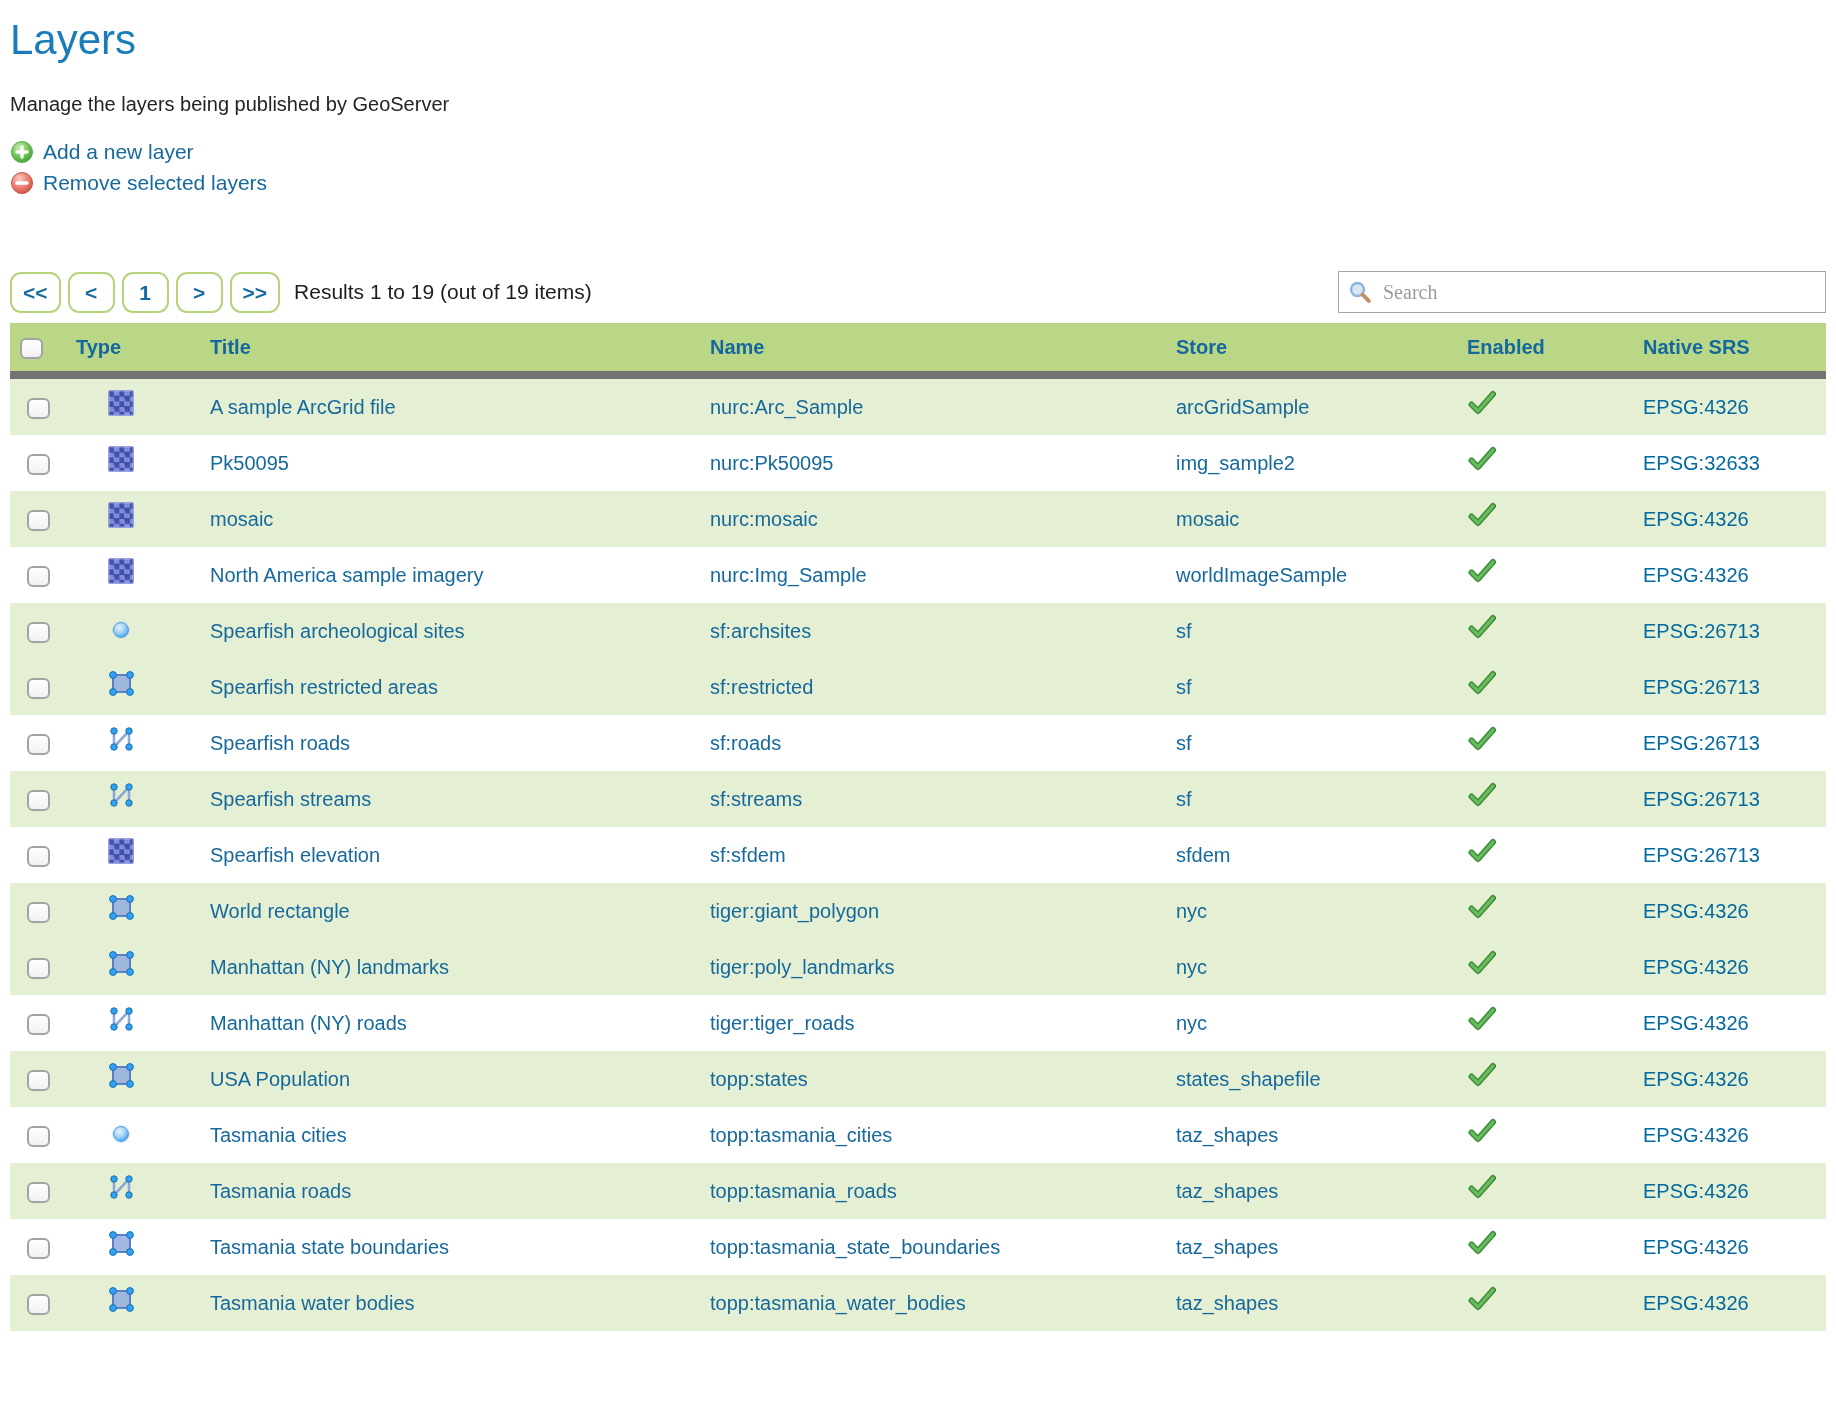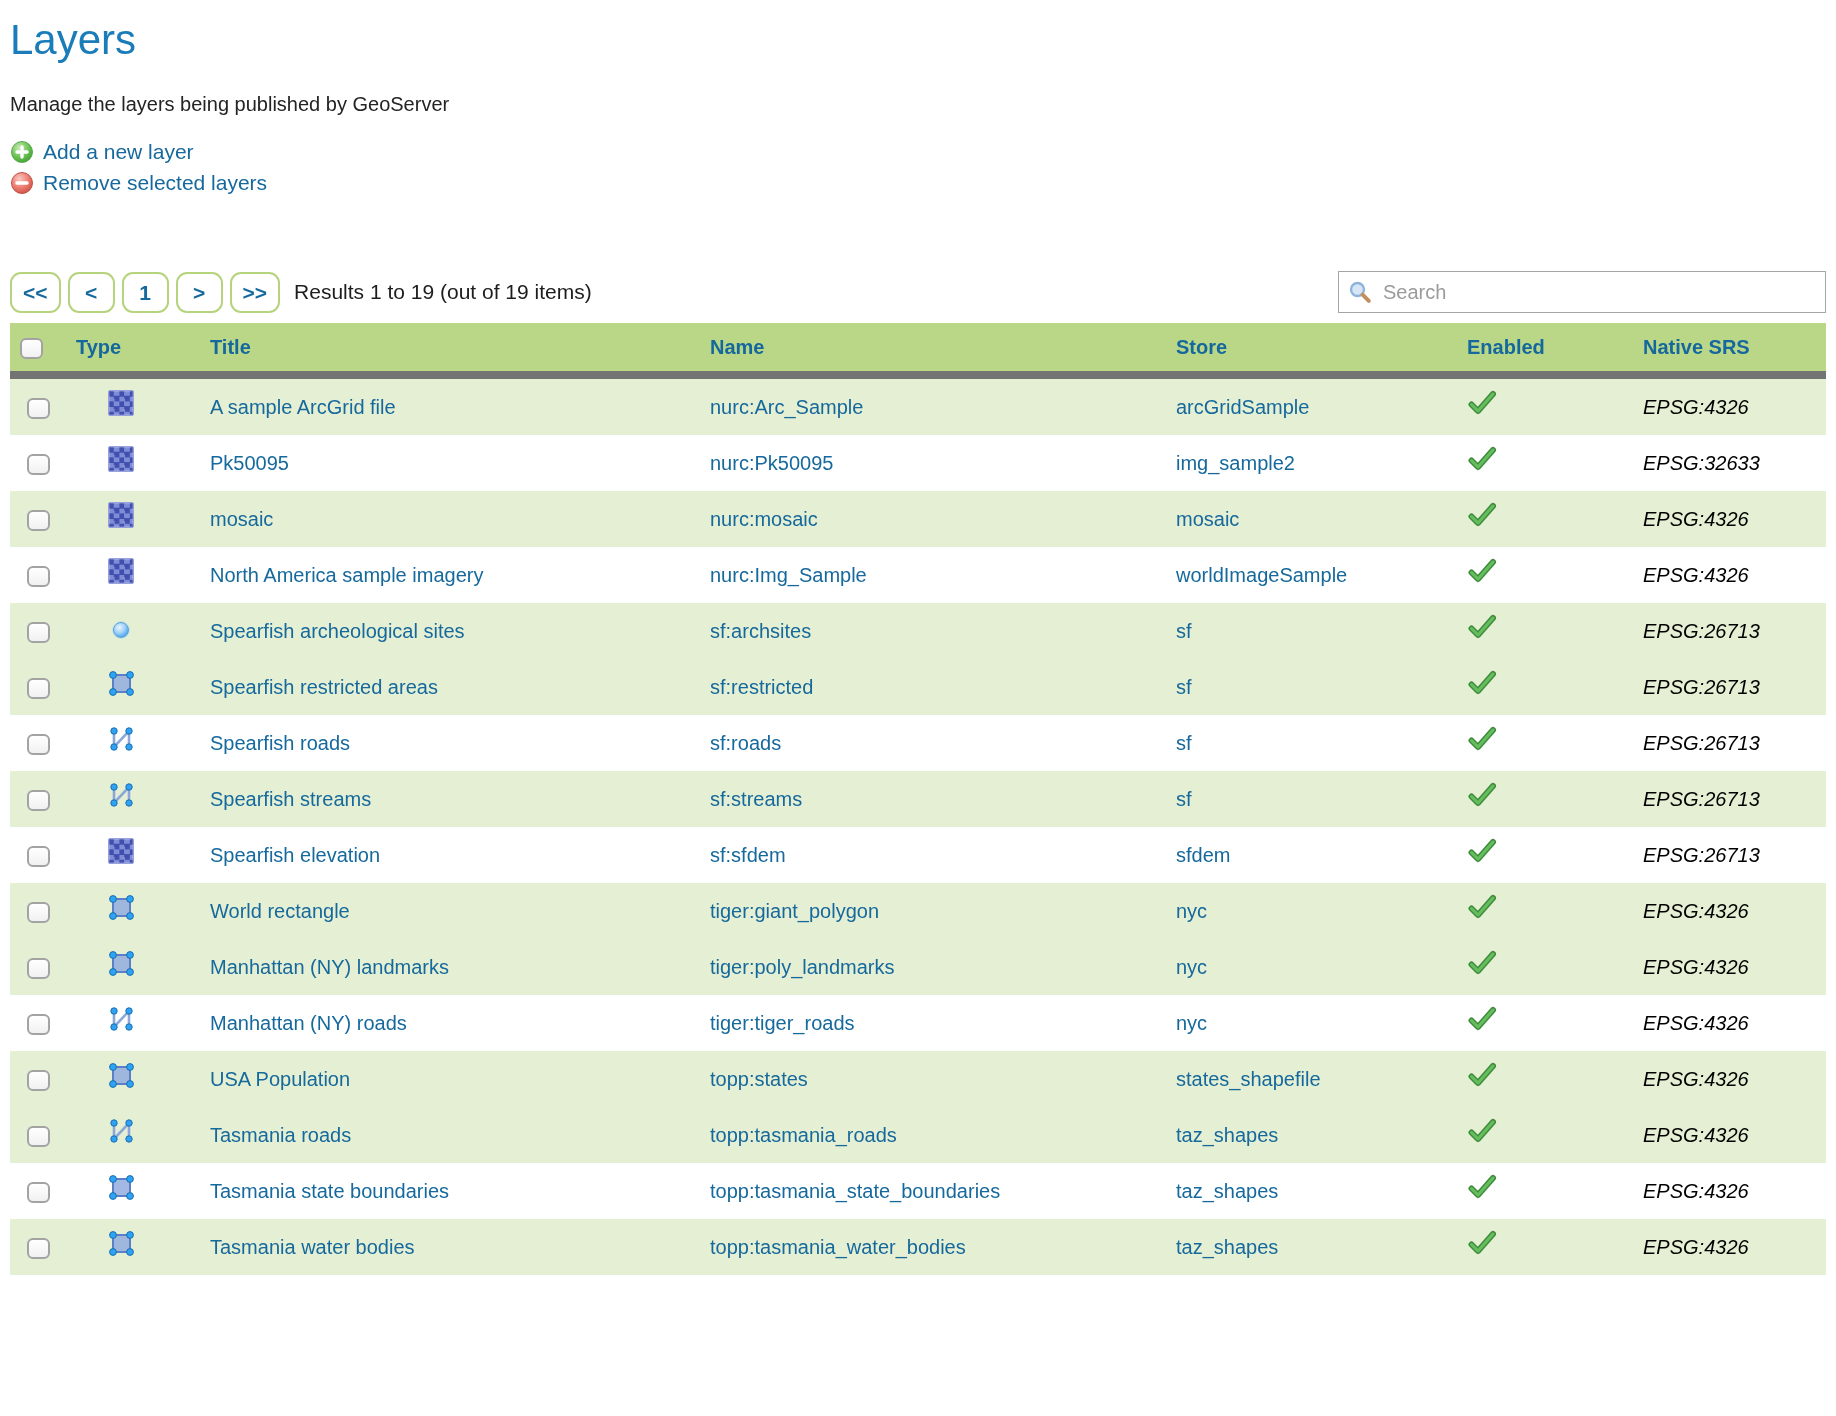--- a/index.html
+++ b/index.html
@@ -74,21 +74,21 @@
     background: #fff;
     display: flex;
     align-items: center;
     gap: 8px;
     padding: 0 8px;
   }
   .search-box input {
     border: none;
     outline: none;
     flex: 1;
-    font-family: Liberation Sans, sans-serif;
+    font-family: Liberation Serif, serif;
     font-size: 20px;
     color: #333;
     background: transparent;
   }
   .search-box input::placeholder { color: #9b9b9b; }
 
   
   table.layers {
     border-collapse: collapse;
     table-layout: fixed;
@@ -117,21 +117,21 @@
   .c-check { text-align: center; }
   th.c-type { text-align: center; }
   td.c-type { text-align: center; }
   .c-title { padding-left: 34px !important; }
   .c-enabled { padding-left: 12px !important; }
 
   table.layers a.cell-link {
     color: #16699c;
     text-decoration: none;
   }
-  td.c-srs { color: #000000; font-style: italic; }
+  td.c-srs { color: #0369a1; }
 
   
   input[type="checkbox"] {
     appearance: none;
     -webkit-appearance: none;
     width: 23px; height: 21px;
     border: 2px solid #a3a3a3;
     border-radius: 6px;
     background: linear-gradient(#ffffff, #f1f1f1);
     margin: 0;
@@ -485,20 +485,36 @@
     <td class="c-name"><a href="#" class="cell-link">topp:states</a></td>
     <td class="c-store"><a href="#" class="cell-link">states_shapefile</a></td>
     <td class="c-enabled"><span class="enabled-wrap">
               <svg width="30" height="27" viewBox="0 0 30 27">
                 <path d="M4.5 14.5 L11 21 L26 4" fill="none" stroke="#3e8e3c" stroke-width="6" stroke-linecap="round" stroke-linejoin="round"></path>
                 <path d="M4.5 14.5 L11 21 L26 4" fill="none" stroke="#67bd5d" stroke-width="3" stroke-linecap="round" stroke-linejoin="round"></path>
               </svg>
             </span></td>
     <td class="c-srs"><span>EPSG:4326</span></td>
   </tr>
+        <tr class="even">
+    <td class="c-check"><input type="checkbox" style=""></td>
+    <td class="c-type"><span class="type-icon">
+              <span class="point-dot"></span>
+            </span></td>
+    <td class="c-title"><a href="#" class="cell-link">Tasmania cities</a></td>
+    <td class="c-name"><a href="#" class="cell-link">topp:tasmania_cities</a></td>
+    <td class="c-store"><a href="#" class="cell-link">taz_shapes</a></td>
+    <td class="c-enabled"><span class="enabled-wrap">
+              <svg width="30" height="27" viewBox="0 0 30 27">
+                <path d="M4.5 14.5 L11 21 L26 4" fill="none" stroke="#3e8e3c" stroke-width="6" stroke-linecap="round" stroke-linejoin="round"></path>
+                <path d="M4.5 14.5 L11 21 L26 4" fill="none" stroke="#67bd5d" stroke-width="3" stroke-linecap="round" stroke-linejoin="round"></path>
+              </svg>
+            </span></td>
+    <td class="c-srs"><span>EPSG:4326</span></td>
+  </tr>
         <tr class="odd">
     <td class="c-check"><input type="checkbox" style=""></td>
     <td class="c-type"><span class="type-icon">
               <svg width="27" height="26" viewBox="0 0 27 26">
                 <path d="M6 5 L6 21 L21 5 L21 21" fill="none" stroke="#8aa9d9" stroke-width="2.6"></path>
                 <circle cx="6" cy="5" r="3.2" fill="#2fa2f3" stroke="#1a6fb0"></circle>
                 <circle cx="6" cy="21" r="3.2" fill="#2fa2f3" stroke="#1a6fb0"></circle>
                 <circle cx="21" cy="5" r="3.2" fill="#2fa2f3" stroke="#1a6fb0"></circle>
                 <circle cx="21" cy="21" r="3.2" fill="#2fa2f3" stroke="#1a6fb0"></circle>
               </svg>

